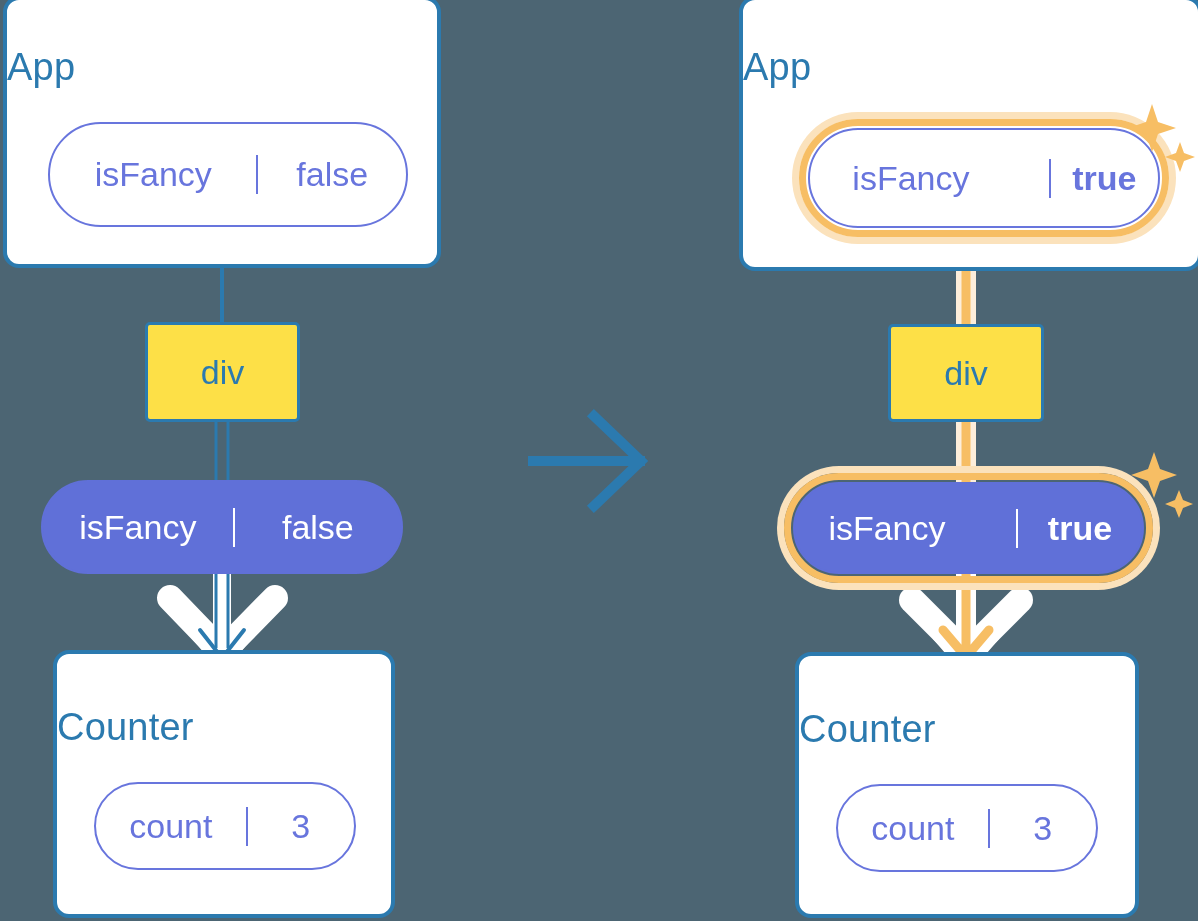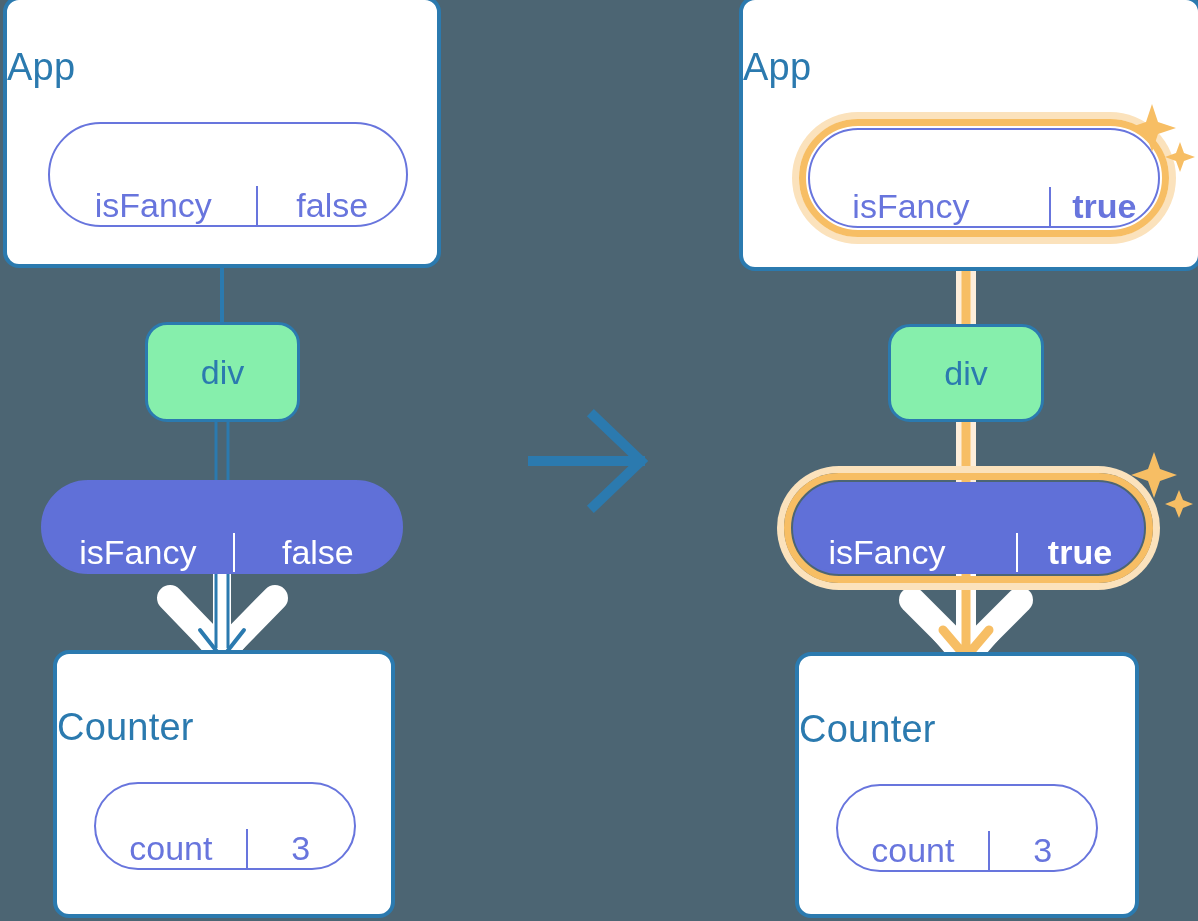--- a/index.html
+++ b/index.html
@@ -40,37 +40,37 @@
     position: absolute;
     left: 0;
     width: 100%;
     text-align: left;
     color: #2b7aaf;
     font-size: 38px;
     letter-spacing: 0.2px;
   }
   .divbox {
     position: absolute;
-    background: #86efac;
+    background: #fde047;
     border: 3px solid #2b7aaf;
-    border-radius: 22px;
+    border-radius: 5px;
     box-sizing: border-box;
     display: flex;
     align-items: center;
     justify-content: center;
     color: #2b7aaf;
     font-size: 34px;
   }
   .divbox span { position: relative; z-index: 3; }
 
   
   .pill {
     position: absolute;
     display: flex;
-    align-items: flex-end;
+    align-items: center;
     box-sizing: border-box;
     border-radius: 999px;
   }
   .pill .seg {
     display: flex;
     align-items: center;
     justify-content: center;
     font-size: 34px;
     box-sizing: border-box;
     white-space: nowrap;

